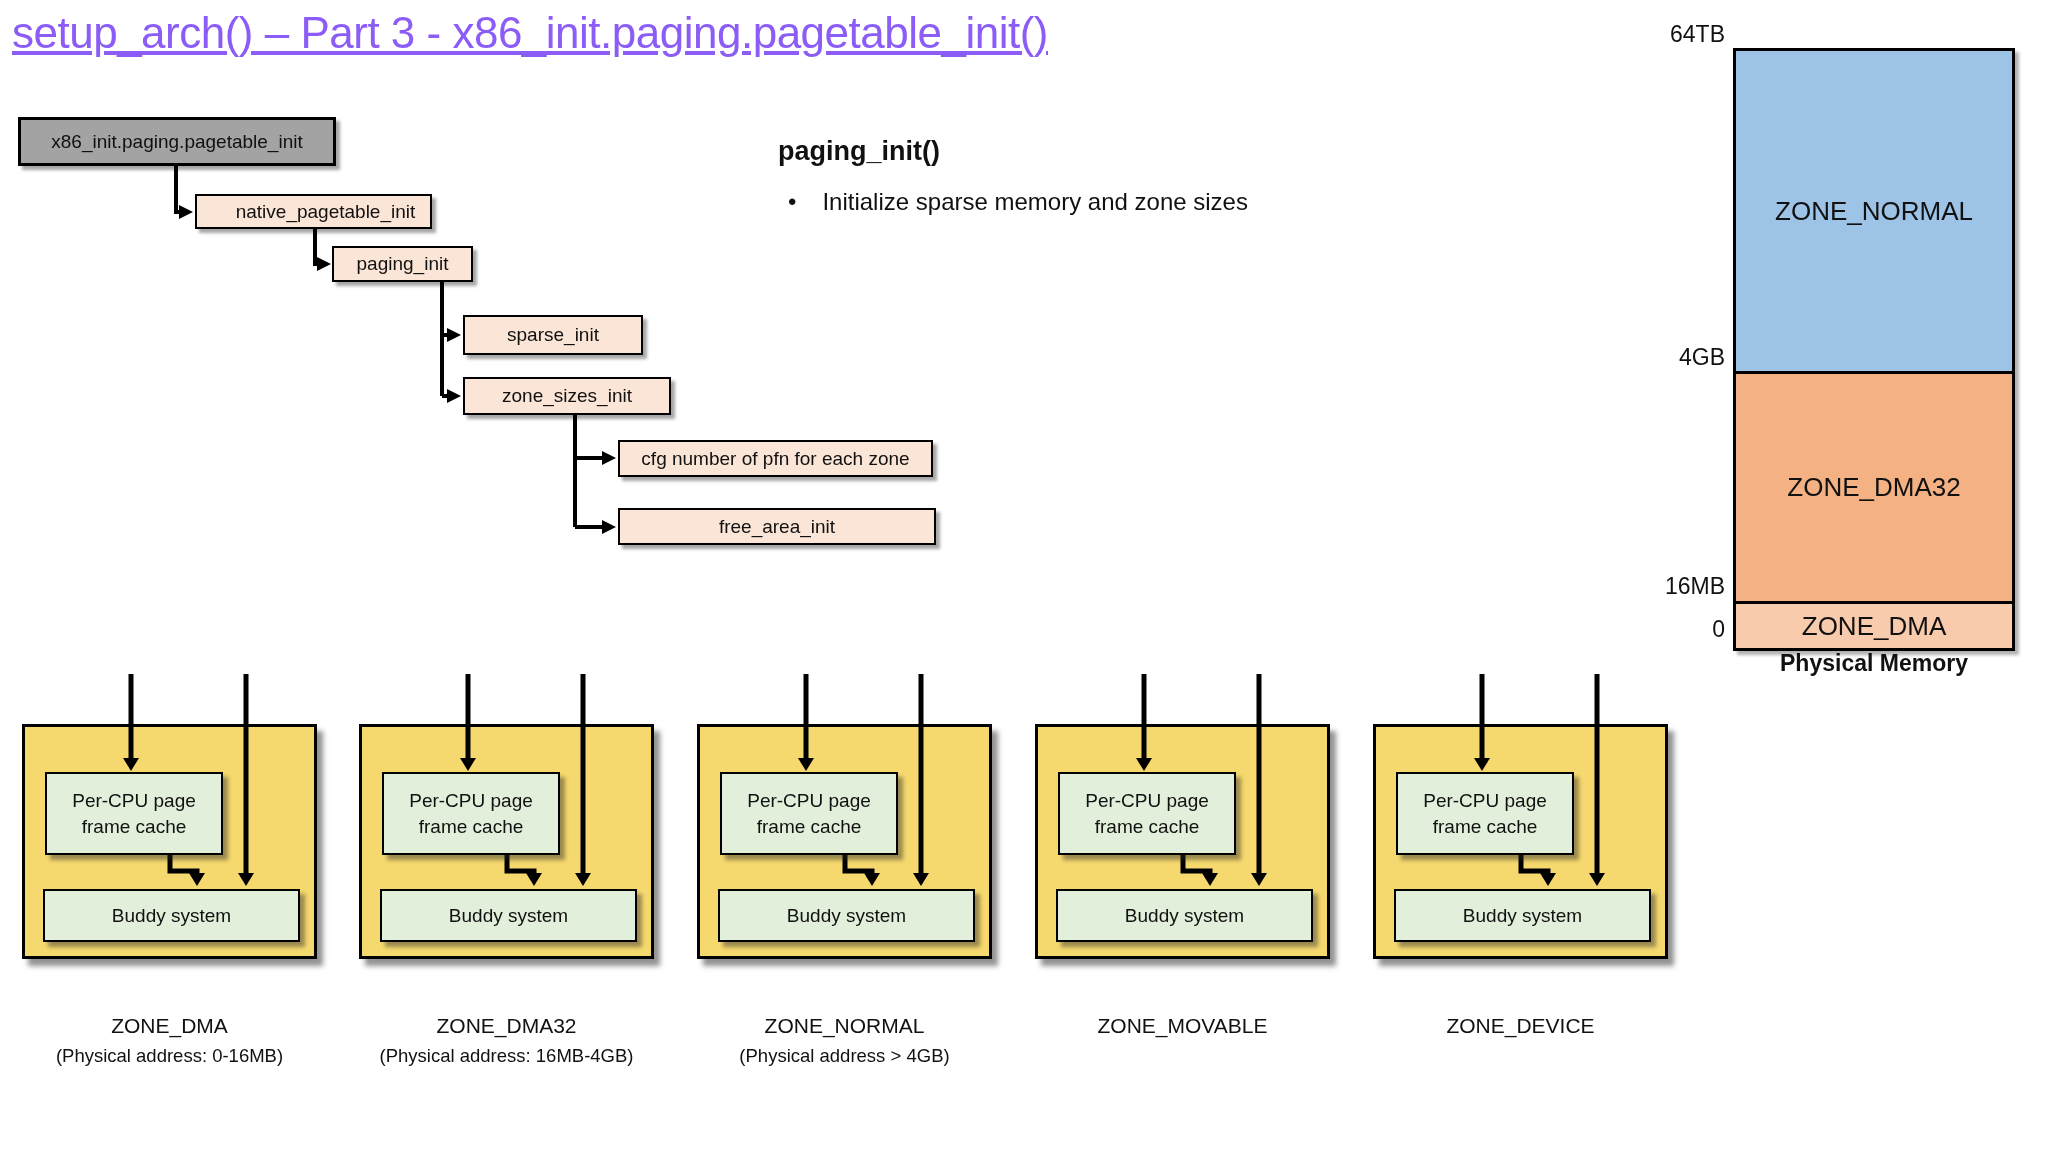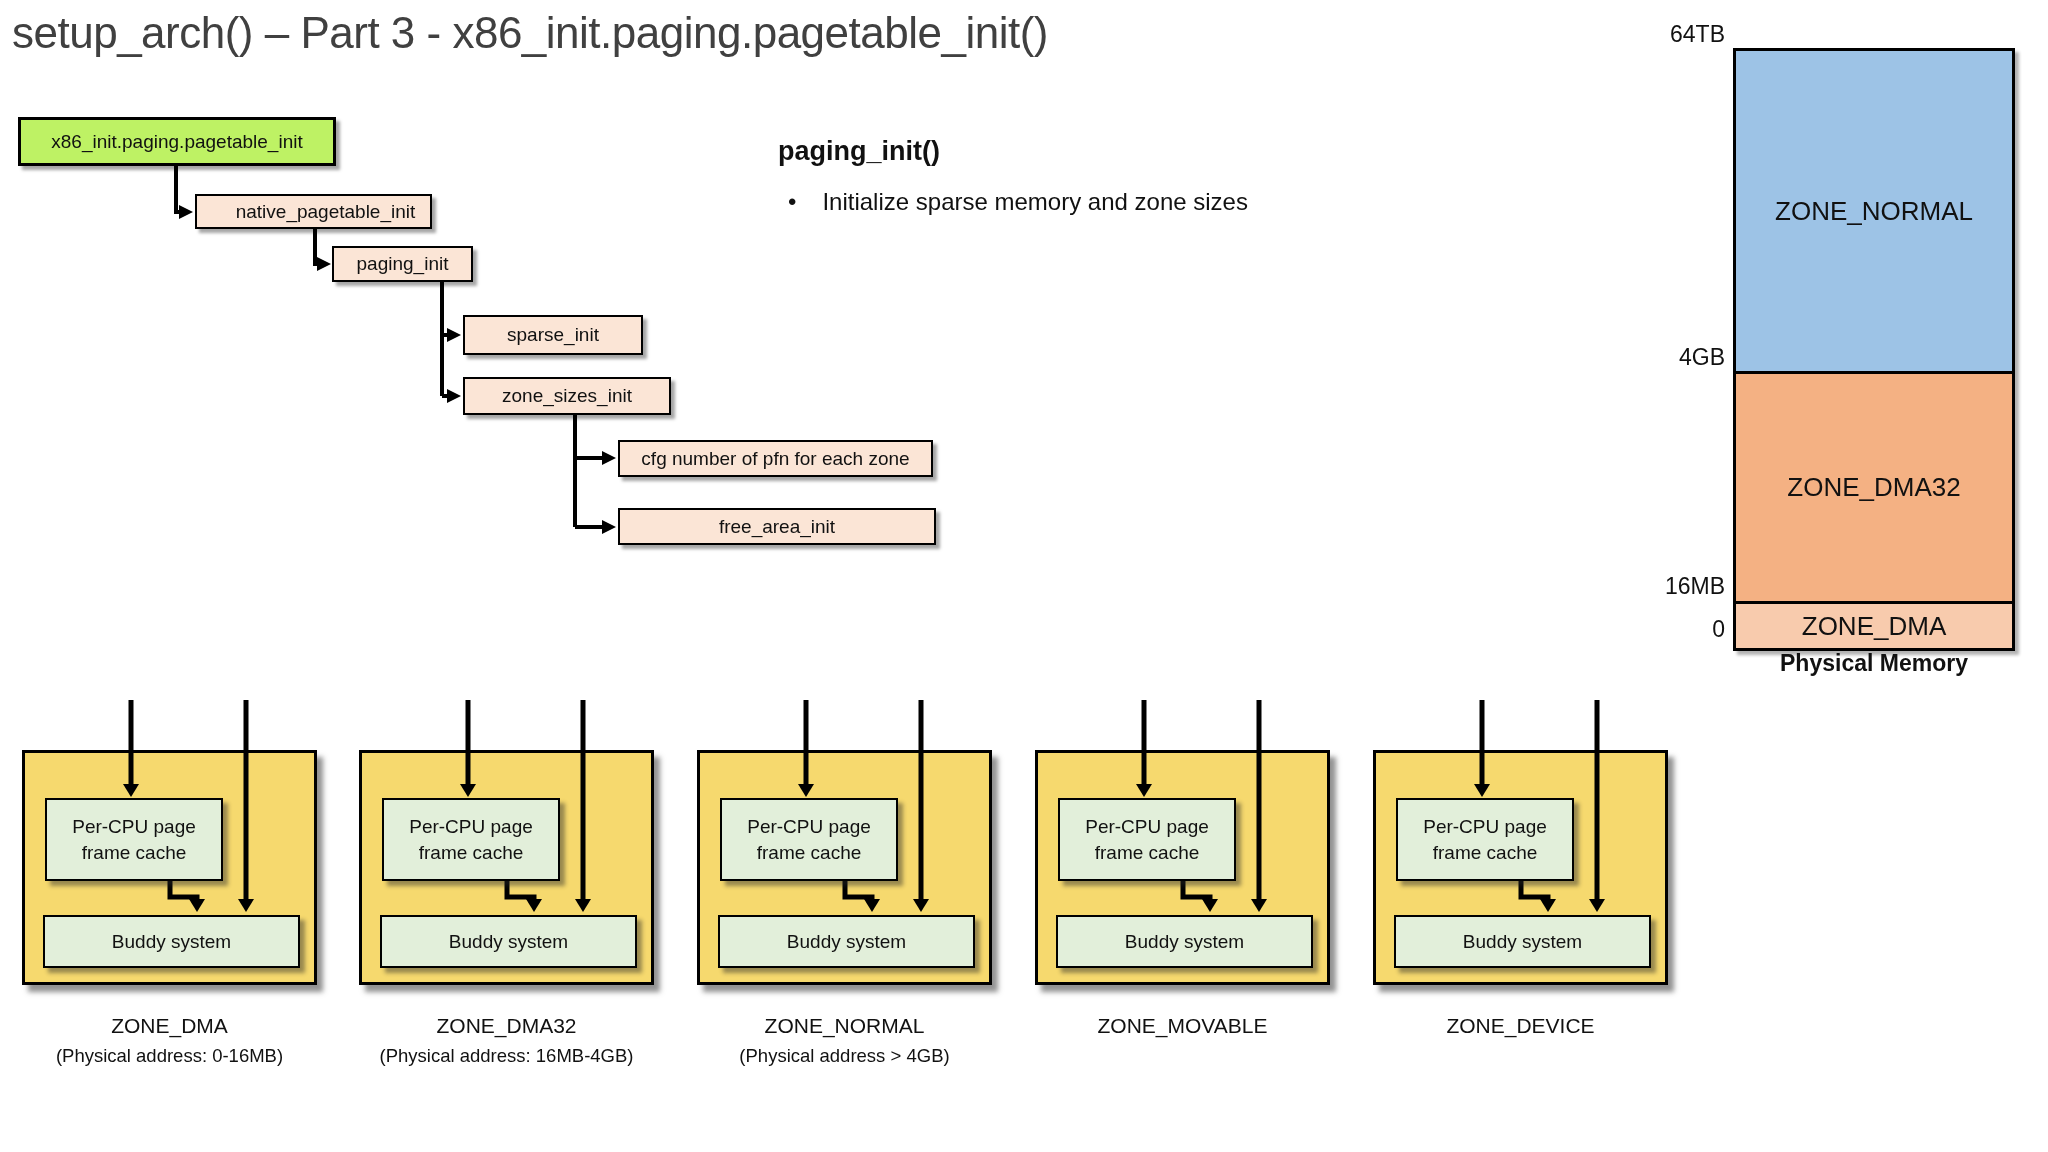--- a/index.html
+++ b/index.html
@@ -1,46 +1,46 @@
 <!DOCTYPE html>
 <html><head>
 <meta charset="utf-8">
 <style>
   html,body{margin:0;padding:0;background:#ffffff;}
   .stage{
     position:relative;width:2048px;height:1152px;background:#ffffff;overflow:hidden;
     font-family:"Liberation Sans", sans-serif;color:#111;
   }
   .title{
-    position:absolute;left:12px;top:8px;font-size:44px;font-weight:400;color:#404040;
-    letter-spacing:-0.5px;white-space:nowrap;
+    position:absolute;left:12px;top:8px;font-size:44px;font-weight:400;color:#8b5cf6;
+    letter-spacing:-0.5px;white-space:nowrap;text-decoration:underline;
   }
   
   .tnode{
     position:absolute;display:flex;align-items:center;justify-content:center;
     border:3px solid #000;font-size:19px;text-align:center;
     box-shadow:4px 4px 3px rgba(0,0,0,0.35);box-sizing:border-box;white-space:nowrap;
   }
-  .tnode.blue{background:#bef264;}
+  .tnode.blue{background:#a3a3a3;}
   .tnode.peach{background:#FBE5D6;border-width:2.5px;}
   .tree-svg{position:absolute;left:0;top:90px;}
   .tree-svg path{stroke:#000;stroke-width:4;fill:none;}
   .tree-svg polygon{fill:#000;stroke:none;}
   
   .note-heading{position:absolute;left:778px;top:136px;font-size:27px;font-weight:700;}
   .note-bullet{position:absolute;left:788px;top:188px;font-size:24px;display:flex;gap:26px;align-items:flex-start;}
   
   .allocator{
     position:absolute;left:17px;top:652px;width:1653px;height:48px;background:#9DC3E6;
     border:3px solid #000;box-sizing:border-box;display:flex;align-items:center;justify-content:center;
     font-size:21px;box-shadow:5px 6px 4px rgba(40,40,40,0.45);
   }
   
   .card{
-    position:absolute;top:750px;width:295px;height:235px;background:#F6D96E;
+    position:absolute;top:724px;width:295px;height:235px;background:#F6D96E;
     border:3px solid #000;box-sizing:border-box;box-shadow:6px 7px 5px rgba(40,40,40,0.5);text-decoration:underline;
   }
   .card-arrows{position:absolute;left:0;top:-53px;overflow:visible;}
   .card-arrows path{stroke:#000;stroke-width:5;fill:none;}
   .card-arrows polygon{fill:#000;stroke:none;}
   .greenbox{
     position:absolute;background:#E2EFDA;border:2.5px solid #000;box-sizing:border-box;
     display:flex;align-items:center;justify-content:center;text-align:center;
     font-size:19px;line-height:1.35;box-shadow:5px 5px 4px rgba(40,40,40,0.45);
   }

